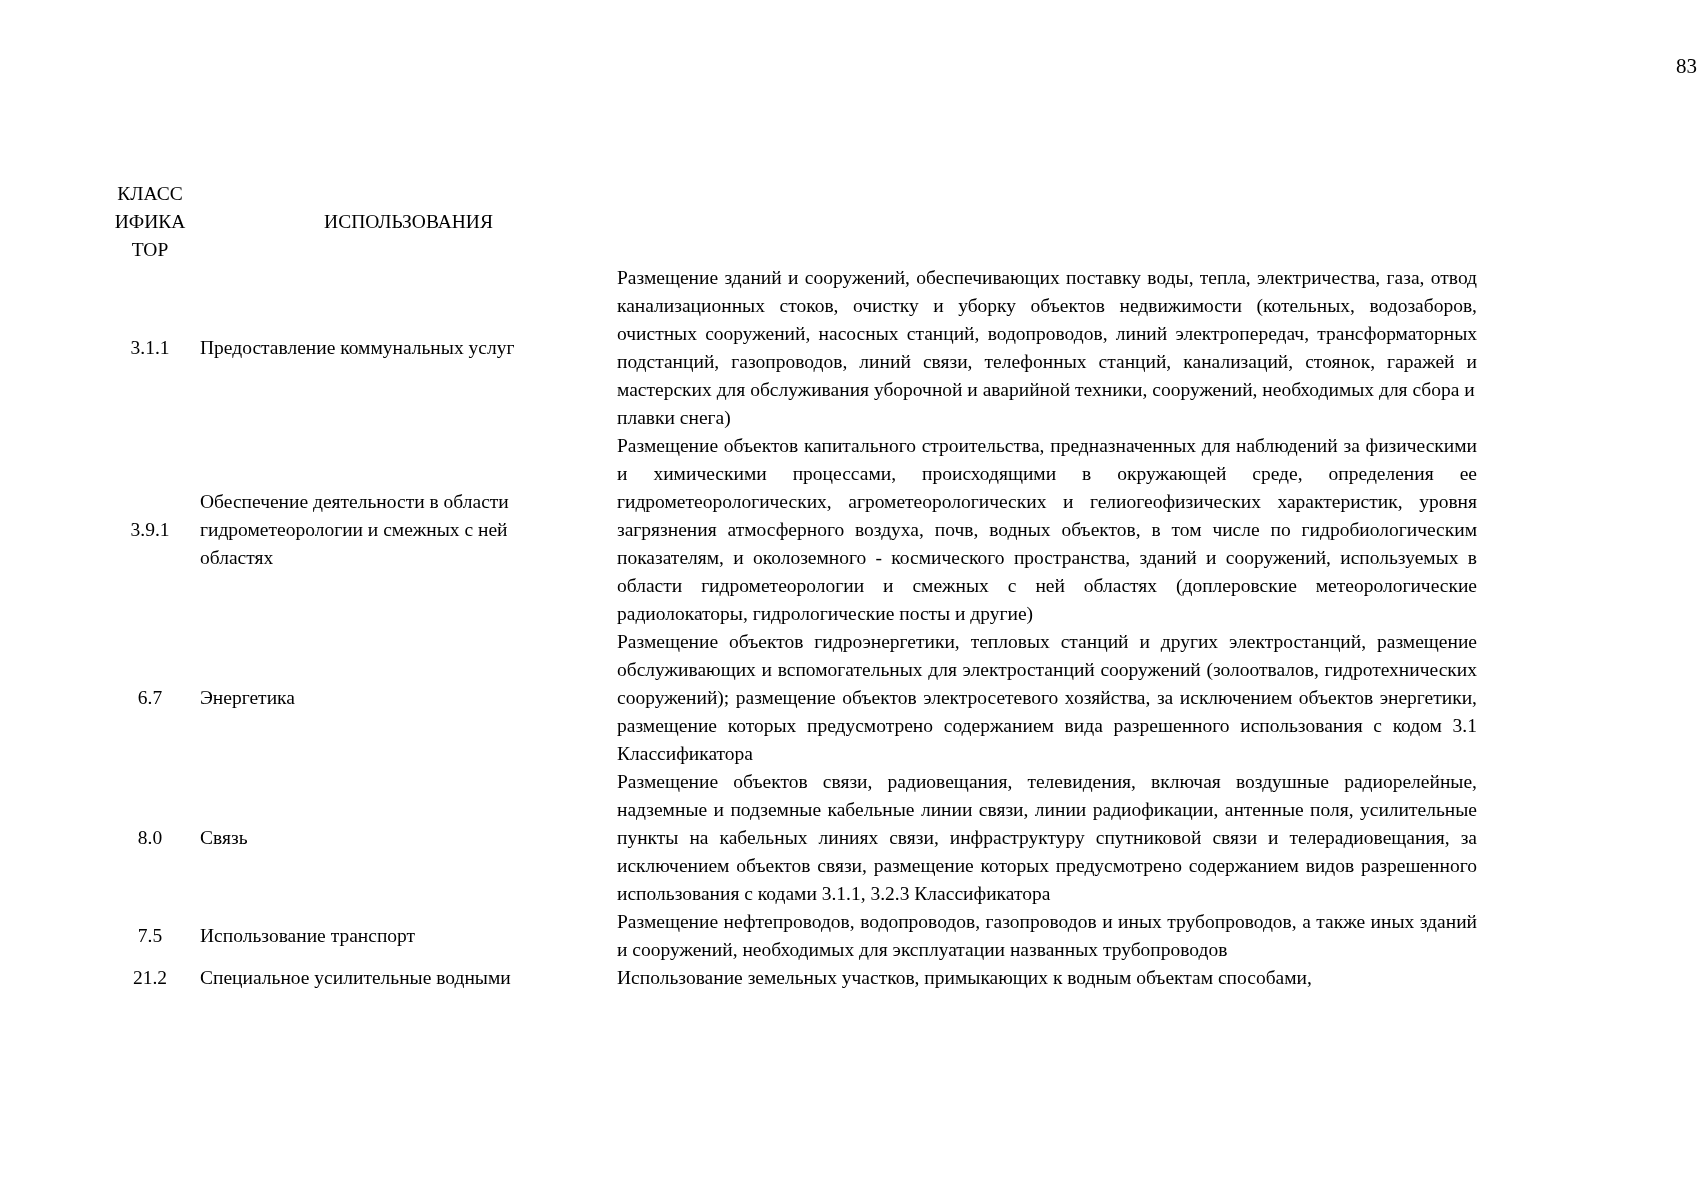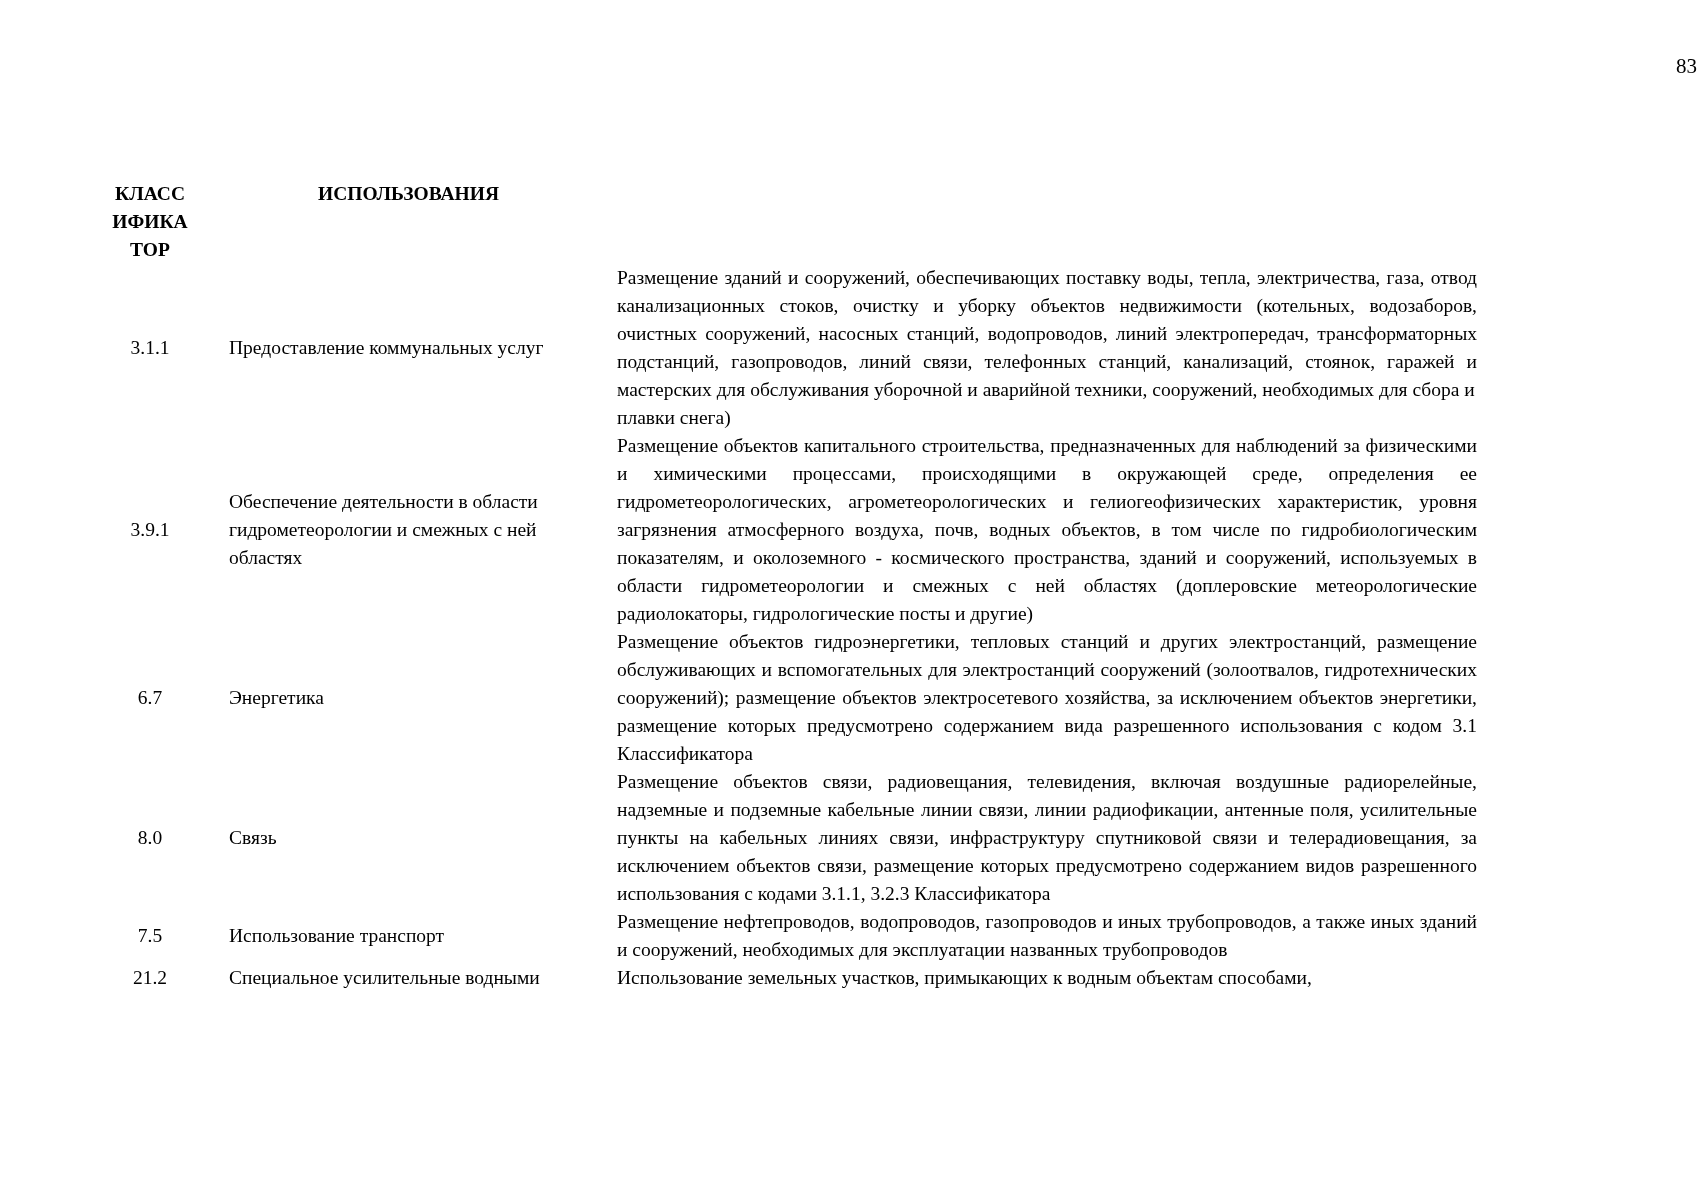--- a/index.html
+++ b/index.html
@@ -29,38 +29,37 @@
     position: absolute;
     top: 180px;
     left: 100px;
     width: 1380px;
   }
   .trow {
     display: flex;
     align-items: center;
   }
   .trow.header {
-    align-items: flex-start;
-    font-weight: bold;
+    align-items: center;
+    font-weight: normal;
   }
   .col-code {
     flex: 0 0 100px;
     width: 100px;
     text-align: center;
   }
   .col-name {
     flex: 0 0 417px;
     width: 417px;
   }
   .trow.header .col-name {
     text-align: center;
   }
   .col-name .name-text {
     max-width: 370px;
-    margin-left: 29px;
   }
   .col-desc {
     flex: 0 0 860px;
     width: 860px;
     text-align: justify;
     white-space: pre-line;
   }
 </style>
 </head>
 <body>

